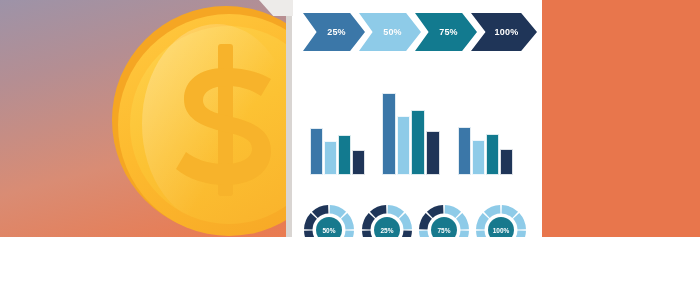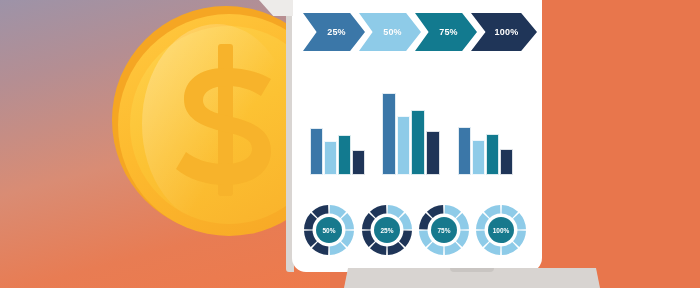--- a/index.html
+++ b/index.html
@@ -1,20 +1,20 @@
 <!DOCTYPE html>
 <html><head>
 <meta charset="utf-8">
 <style>
   html,body{margin:0;padding:0;}
   body{
     width:700px;height:288px;overflow:hidden;
     font-family:"Liberation Sans","DejaVu Sans",sans-serif;
   }
-  #stage{position:relative;width:700px;height:288px;overflow:hidden;background:#3b82f6;}
+  #stage{position:relative;width:700px;height:237px;overflow:hidden;background:#3b82f6;}
 
   
   .bg-left{
     position:absolute;left:0;top:0;width:330px;height:288px;
     background:linear-gradient(165deg,#9D93A8 0%,#B48E93 22%,#D98C74 52%,#E87C53 78%,#EE7A4B 100%);
   }
   .bg-right{
     position:absolute;left:330px;top:0;width:370px;height:288px;background:#E8764C;
   }
 

